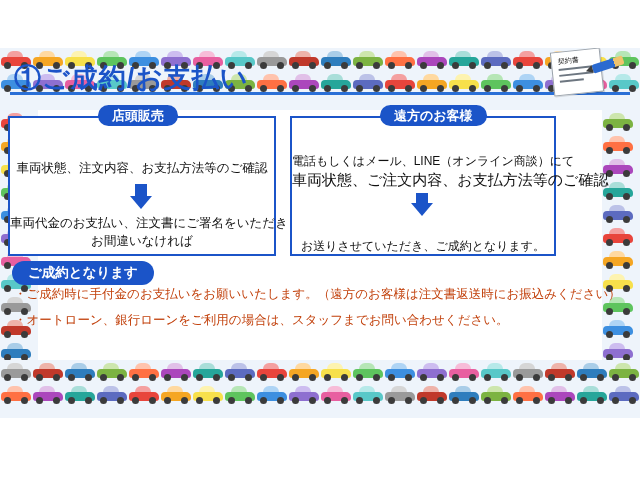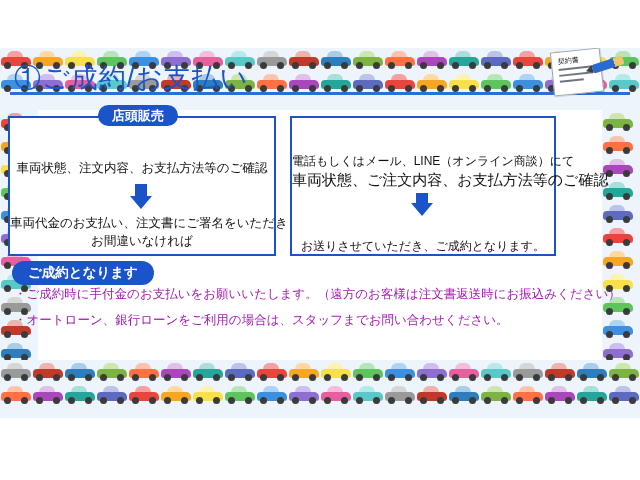--- a/index.html
+++ b/index.html
@@ -96,21 +96,21 @@
     height: 250px;
     background: #ffffff;
   }
 
   
   .title {
     position: absolute;
     left: 14px;
     top: 12px;
     font-size: 27px;
-    font-weight: normal;
+    font-weight: bold;
     color: #1b54c8;
     letter-spacing: 1px;
     white-space: nowrap;
   }
   .title-underline {
     position: absolute;
     left: 10px;
     top: 44px;
     width: 620px;
     height: 3px;
@@ -230,21 +230,21 @@
     white-space: nowrap;
   }
   .pay-list {
     position: absolute;
     left: 14px;
     top: 238px;
     width: 540px;
   }
   .pay-item {
     font-size: 12.5px;
-    color: #a21caf;
+    color: #c2410c;
     margin-bottom: 10px;
     white-space: nowrap;
     line-height: 1.3;
   }
 </style>
 </head>
 <body>
 
 <div class="page">
   <div class="band-top"></div>
@@ -895,20 +895,21 @@
       <div class="box-line" style="top:42px;">車両状態、注文内容、お支払方法等のご確認</div>
       <div class="arrow-down">
         <div class="arrow-stem" style="left:125px; top:66px; width:12px; height:14px;"></div>
         <div class="arrow-head" style="left:120px; top:78px;"></div>
       </div>
       <div class="box-line" style="top:97px;">車両代金のお支払い、注文書にご署名をいただき</div>
       <div class="box-line" style="top:115px;">お間違いなければ</div>
     </div>
 
     <div class="box right">
+      <div class="box-tag">遠方のお客様</div>
       <div class="box-line" style="top:35px; font-size:12px;">電話もしくはメール、LINE（オンライン商談）にて</div>
       <div class="box-line" style="top:52px; font-size:15px;">車両状態、ご注文内容、お支払方法等のご確認</div>
       <div class="arrow-down">
         <div class="arrow-stem" style="left:124px; top:75px; width:12px; height:12px;"></div>
         <div class="arrow-head" style="left:119px; top:85px;"></div>
       </div>
       <div class="box-line" style="top:120px; font-size:12px;">お送りさせていただき、ご成約となります。</div>
     </div>
 
     <div class="pay-tag">ご成約となります</div>

